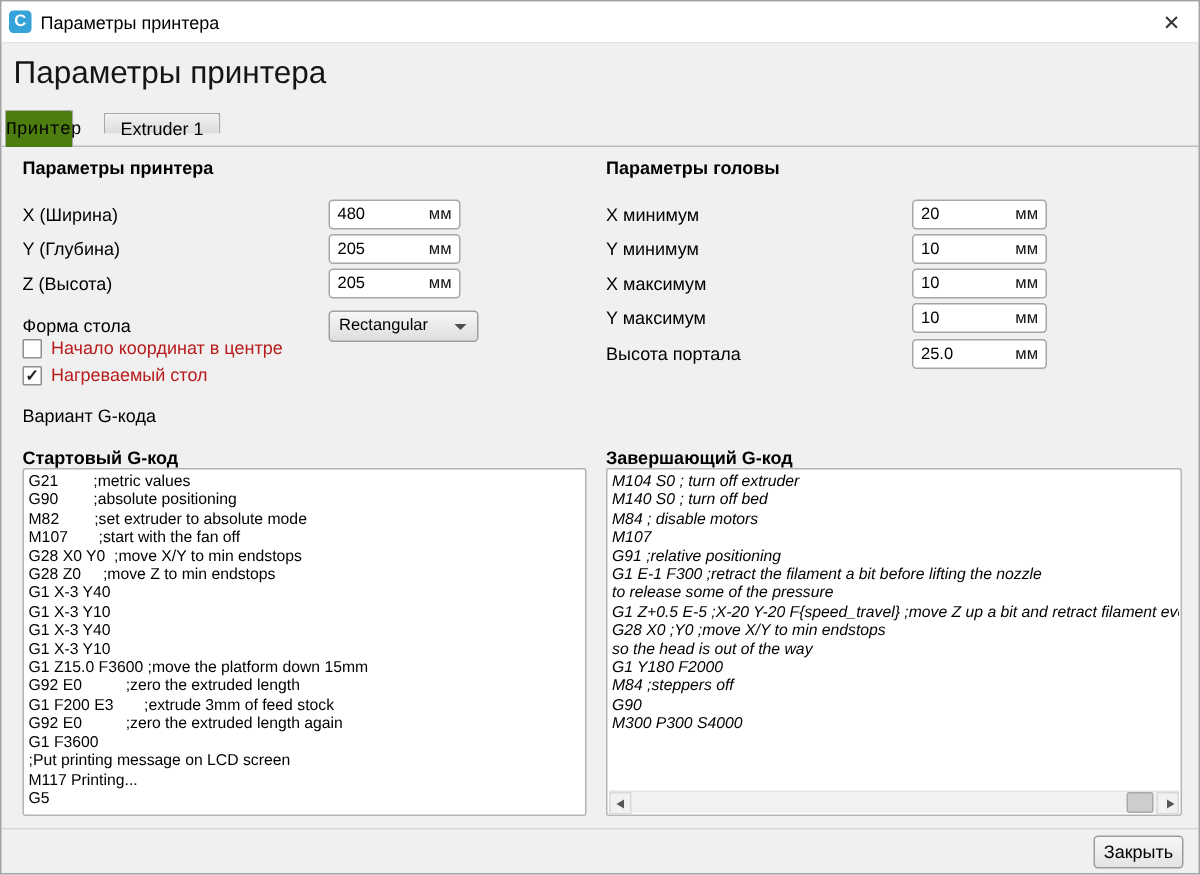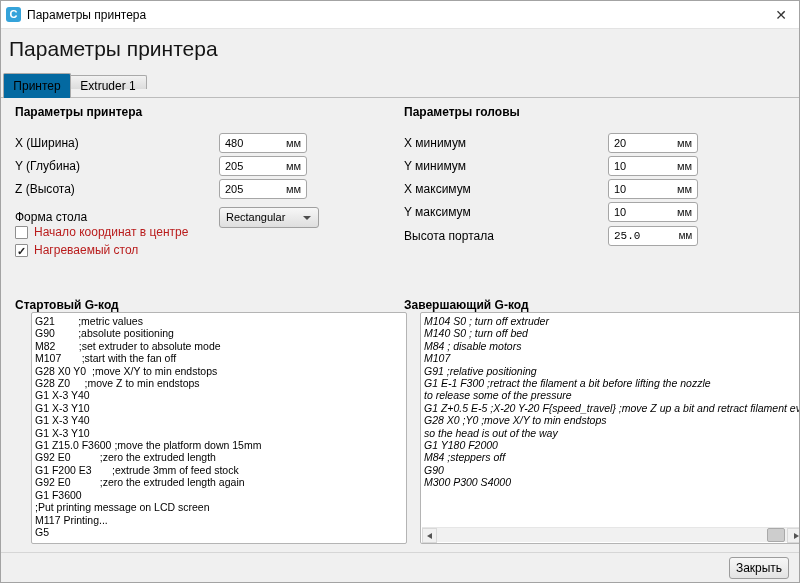--- a/index.html
+++ b/index.html
@@ -17,22 +17,22 @@
   .title-text { position:absolute; left:26px; top:7px; font-size:12px; color:#000; }
   .close-x { position:absolute; right:8px; top:4px; width:20px; height:20px; font-size:14px;
              line-height:20px; text-align:center; color:#333; cursor:default; }
 
   
   .heading { position:absolute; left:8px; top:36px; font-size:21px; color:#151515; }
 
   
   .tab { position:absolute; font-size:12px; text-align:center; border:1px solid #a9a9a9;
          border-bottom:none; border-radius:2px 2px 0 0; color:#000; }
-  .tab-active { left:2px; top:72px; width:68px; height:25px; line-height:24px;
-                background:#0369a1; z-index:3; }
+  .tab-active { left:2px; top:72px; width:46px; height:25px; line-height:24px;
+                background:#4d7c0f; z-index:3;font-family:Liberation Mono, monospace; }
   .tab-inactive { left:68px; top:74px; width:78px; height:14px; line-height:21px;
                   background:linear-gradient(#f2f2f2,#dcdcdc); z-index:1; }
   .pane-border { position:absolute; top:96px; left:0; right:0; height:1px; background:#bcbcbc; z-index:2; }
 
   
   .section-title { position:absolute; font-size:12px; font-weight:bold; color:#000; }
 
   .lbl { position:absolute; font-size:12px; color:#000; height:20px; line-height:20px; }
 
   
@@ -49,21 +49,21 @@
                   border-left:4px solid transparent; border-right:4px solid transparent;
                   border-top:4px solid #4d4d4d; }
 
   
   .cb-box { position:absolute; width:13px; height:13px; background:#fff; border:1px solid #8f8f8f;
             border-radius:1px; font-size:11px; font-weight:bold; line-height:12px; text-align:center;
             color:#222; }
   .cb-lbl { position:absolute; font-size:12px; color:#b91c1c; height:13px; line-height:13px; }
 
   
-  .gcode-box { position:absolute; background:#ffffff; border:1px solid #b4b4b4; border-radius:2px;margin-left:16px; }
+  .gcode-box { position:absolute; background:#ffffff; border:1px solid #b4b4b4; border-radius:2px; }
   .gcode-text { position:absolute; left:3px; right:1px; top:2px; bottom:1px; overflow:hidden;
                 white-space:pre; font-family:"Liberation Sans", sans-serif; font-size:10.5px;
                 line-height:12.4px; color:#000; }
   .gcode-text.with-scroll { bottom:17px; }
   .hscroll { position:absolute; left:1px; right:1px; bottom:1px; height:15px; background:#f1f1f1;
              border-top:1px solid #e6e6e6; }
   .hs-arrow { position:absolute; top:0; width:15px; height:15px; background:#f1f1f1;
               border:1px solid #d9d9d9; }
   .hs-left { left:0; } .hs-right { right:0; }
   .tri-left { position:absolute; left:4px; top:4px; width:0; height:0;
@@ -124,20 +124,21 @@
     <span class="cval">Rectangular</span>
     <span class="arrow"></span>
   </div>
 
   <div class="cb-box" style="left:14px; top:225px;"></div>
   <div class="cb-lbl" style="left:33px; top:225px;">Начало координат в центре</div>
 
   <div class="cb-box" style="left:14px; top:243px;">✓</div>
   <div class="cb-lbl" style="left:33px; top:243px;">Нагреваемый стол</div>
 
+  <div class="lbl" style="left:14px; top:266px; height:21px; line-height:21px;">Вариант G-кода</div>
 
   <div class="section-title" style="left:403px; top:104px;">Параметры головы</div>
 
   <div class="lbl" style="left:403px; top:132px;">X минимум</div>
   <div class="spin" style="left:607px; top:132px; width:90px;">
     <span class="val">20</span>
     <span class="unit">мм</span>
   </div>
 
   <div class="lbl" style="left:403px; top:155px;">Y минимум</div>
@@ -152,21 +153,21 @@
     <span class="unit">мм</span>
   </div>
 
   <div class="lbl" style="left:403px; top:201px;">Y максимум</div>
   <div class="spin" style="left:607px; top:201px; width:90px;">
     <span class="val">10</span>
     <span class="unit">мм</span>
   </div>
 
   <div class="lbl" style="left:403px; top:225px;">Высота портала</div>
-  <div class="spin" style="left:607px; top:225px; width:90px;font-family:Liberation Mono, monospace;">
+  <div class="spin" style="left:607px; top:225px; width:90px;">
     <span class="val">25.0</span>
     <span class="unit">мм</span>
   </div>
 
   <div class="section-title" style="left:14px; top:297px;">Стартовый G-код</div>
   <div class="gcode-box" style="left:14px; top:311px; width:376px; height:232px;">
     <div class="gcode-text">G21        ;metric values
 G90        ;absolute positioning
 M82        ;set extruder to absolute mode
 M107       ;start with the fan off

